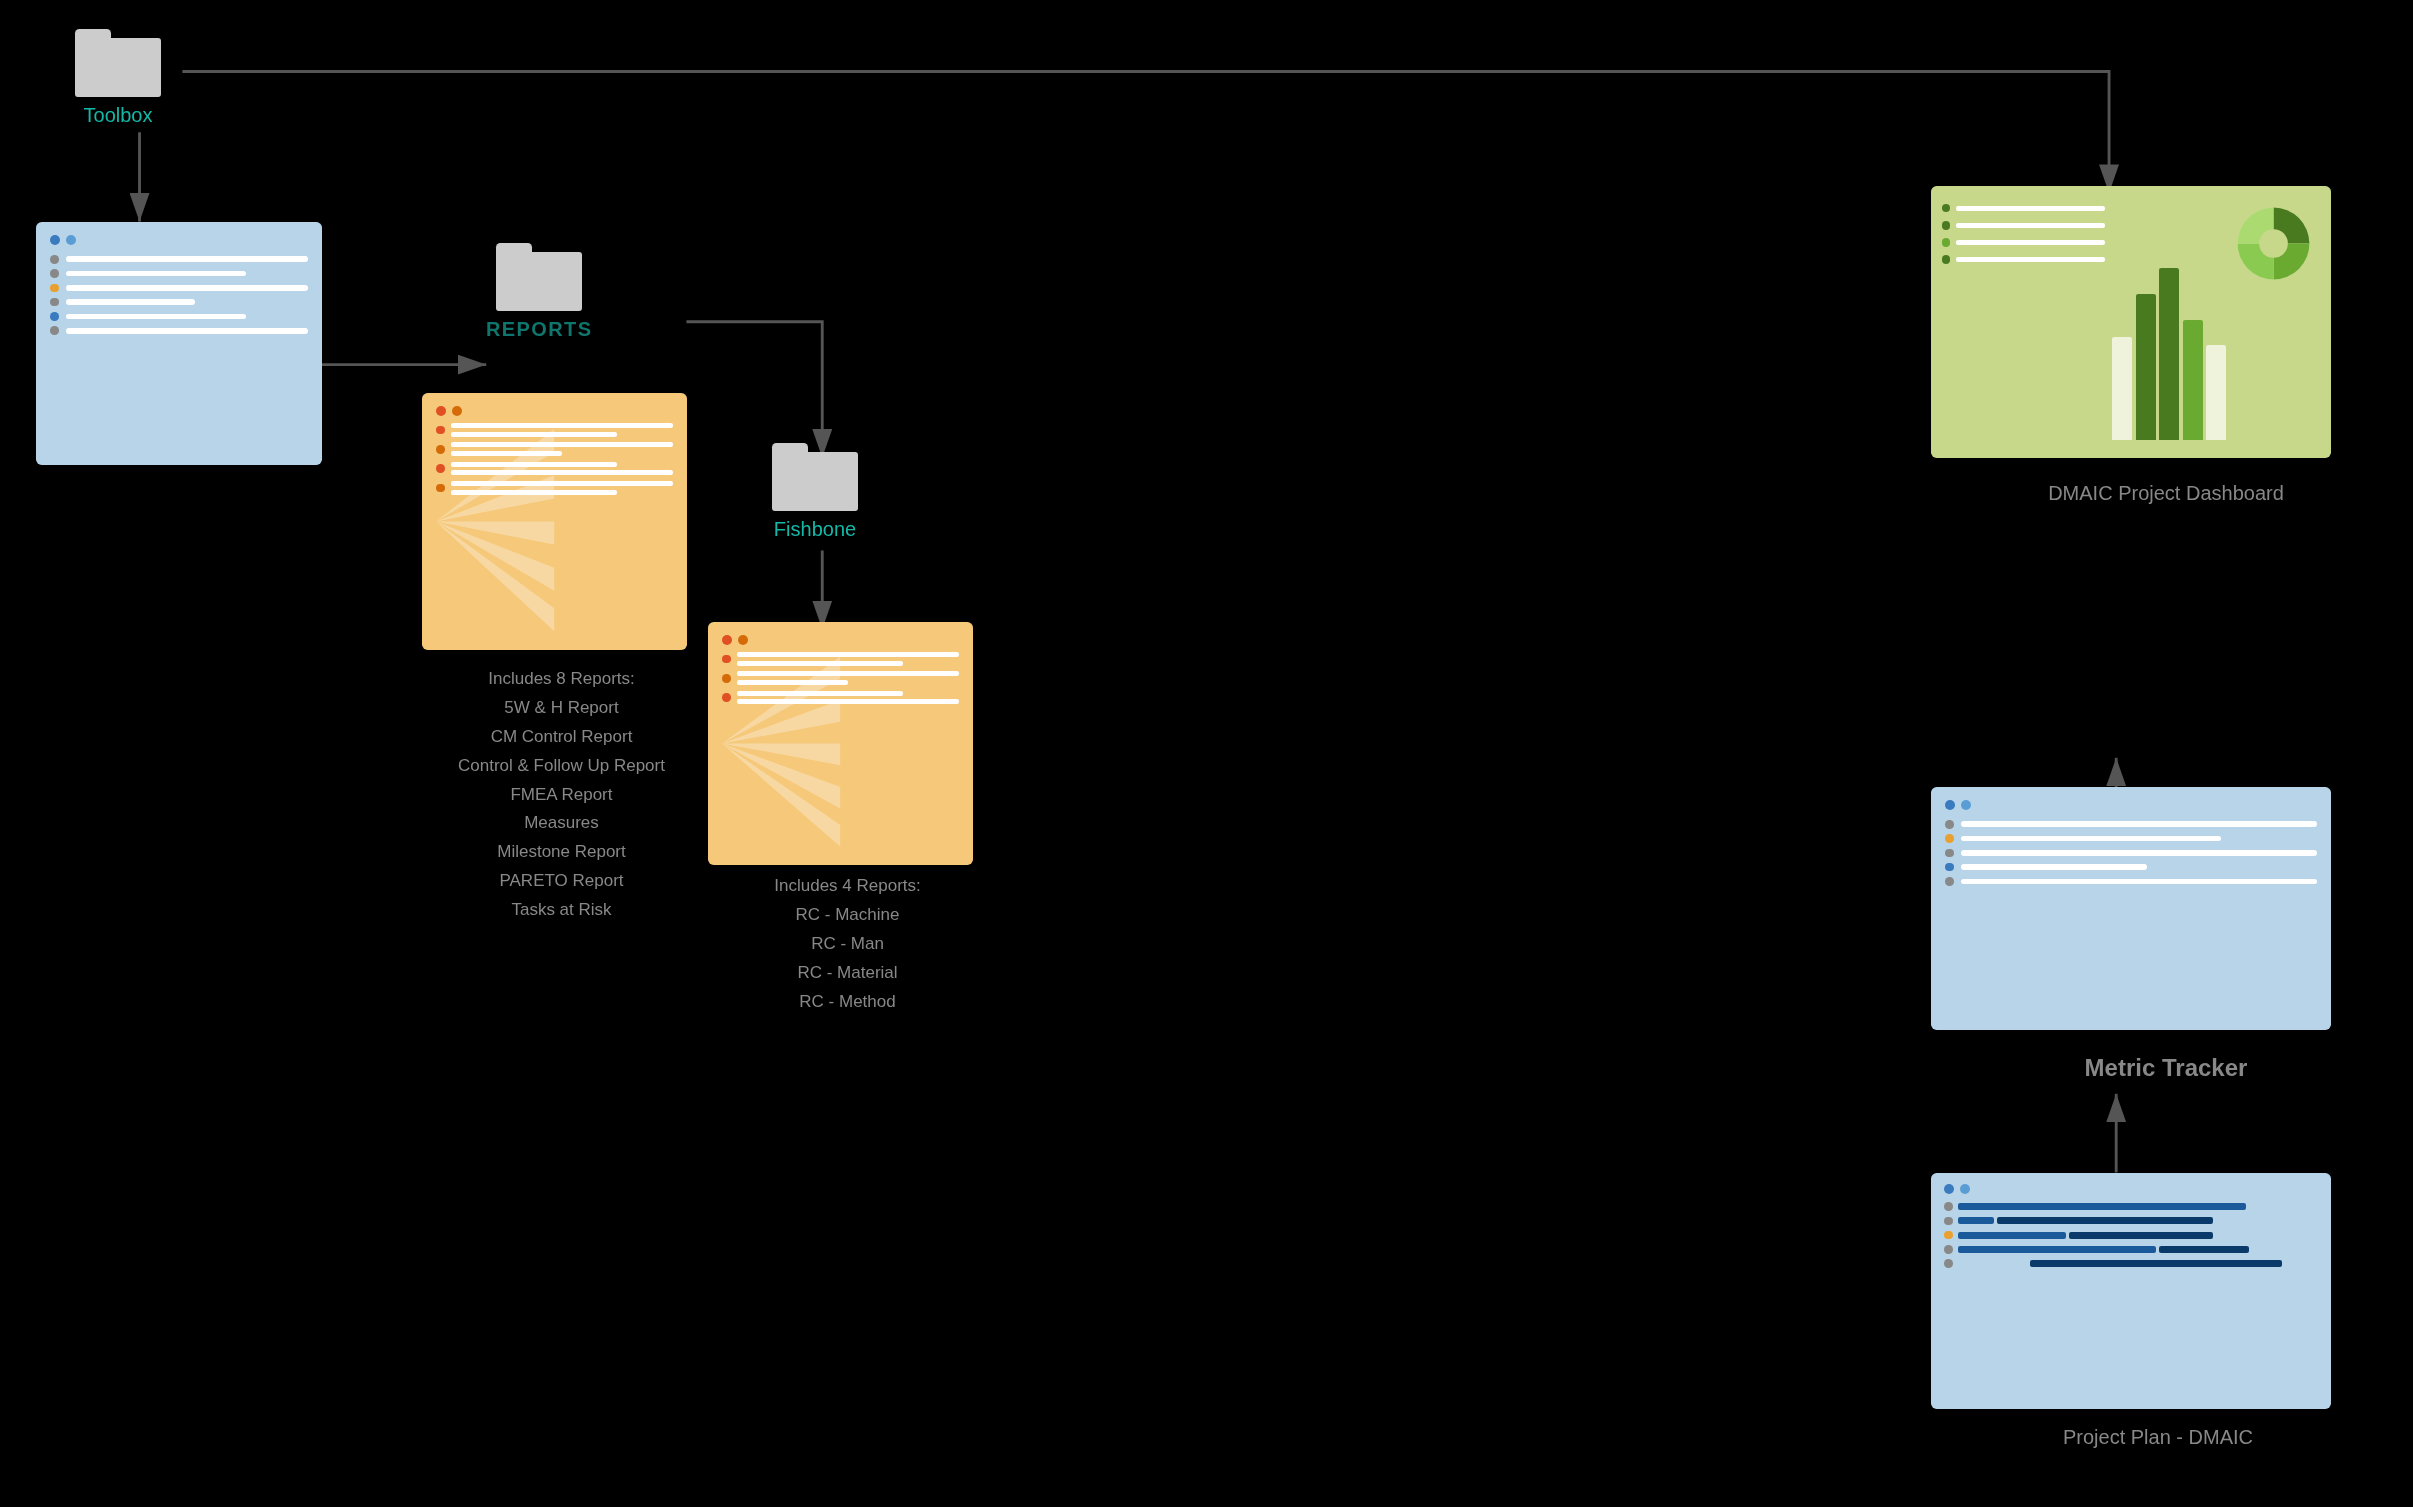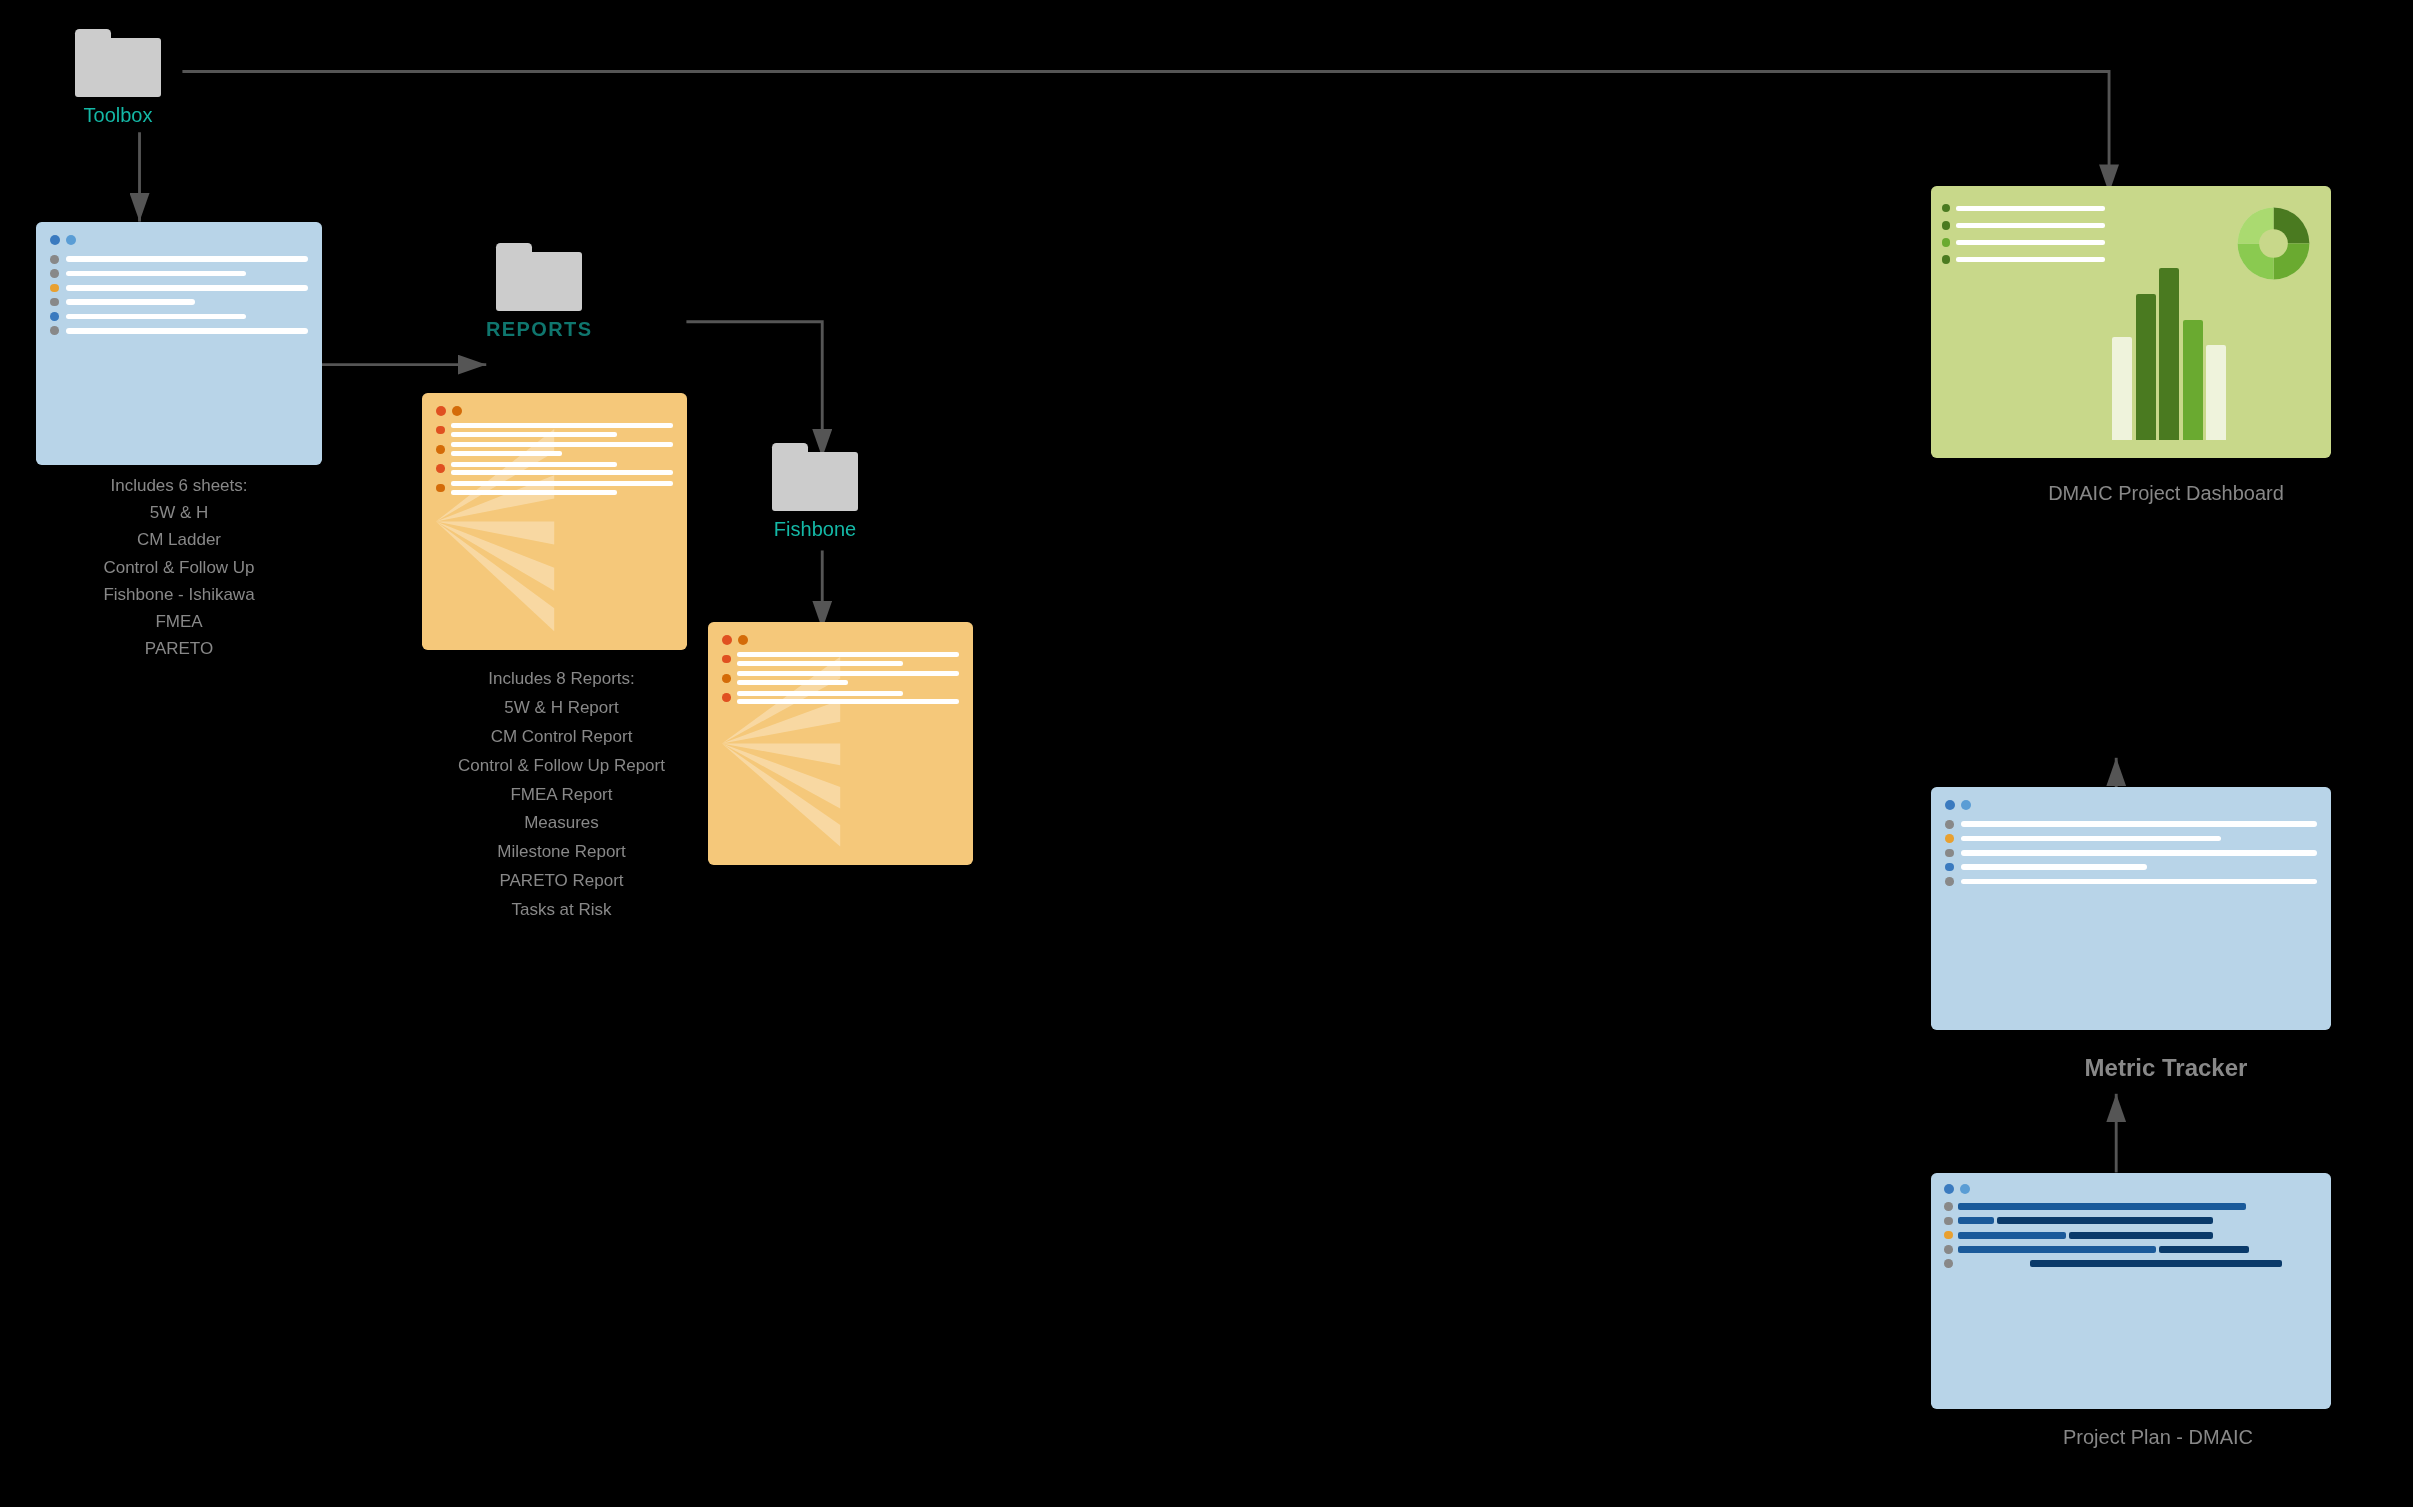--- a/index.html
+++ b/index.html
@@ -276,29 +276,20 @@
     <div class="card-row">
       <div class="row-dot-blue"></div>
       <div class="row-line-med"></div>
     </div>
     <div class="card-row">
       <div class="row-dot-gray"></div>
       <div class="row-line-long"></div>
     </div>
   </div>
 
-  <div class="item-label" style="left:21.5px; top:472px; width:315px; font-size:17px; line-height:1.6;">
-    <span>Includes 6 sheets:</span><br>
-    <span>5W &amp; H</span><br>
-    <span>CM Ladder</span><br>
-    <span>Control &amp; Follow Up</span><br>
-    <span>Fishbone - Ishikawa</span><br>
-    <span>FMEA</span><br>
-    <span>PARETO</span>
-  </div>
 
   <div class="folder-icon" style="left:486px; top:243px;">
     <div class="folder-shape"></div>
     <div class="folder-label" style="font-size:20px; font-weight:600; color:#0f766e; letter-spacing:1.4px;">REPORTS</div>
   </div>
 
   <div class="card-orange" style="left:422px; top:393px; width:265px; height:257px;">
     <div style="position:relative; width:100%; height:100%;">
 
       <svg style="position:absolute; left:0; top:0; width:50%; height:100%; opacity:0.3;" viewBox="0 0 100 200" preserveAspectRatio="none">
@@ -390,20 +381,27 @@
       <div class="orange-row">
         <div class="orange-dot-red"></div>
         <div class="orange-lines">
           <div class="orange-line orange-line-3q"></div>
           <div class="orange-line orange-line-full"></div>
         </div>
       </div>
     </div>
   </div>
 
+  <div class="item-label" style="left:694px; top:872px; width:307px; font-size:17px; line-height:1.7;">
+    <span>Includes 4 Reports:</span><br>
+    <span>RC - Machine</span><br>
+    <span>RC - Man</span><br>
+    <span>RC - Material</span><br>
+    <span>RC - Method</span>
+  </div>
 
   <div class="card-dashboard" style="left:1931px; top:186px; width:400px; height:272px;">
     <div class="dashboard-inner">
       <div class="dashboard-left">
         <div class="dash-dot-row">
           <div class="dash-dot" style="background:#4a7a20;"></div>
           <div class="dash-line"></div>
         </div>
         <div class="dash-dot-row">
           <div class="dash-dot" style="background:#4a7a20;"></div>

